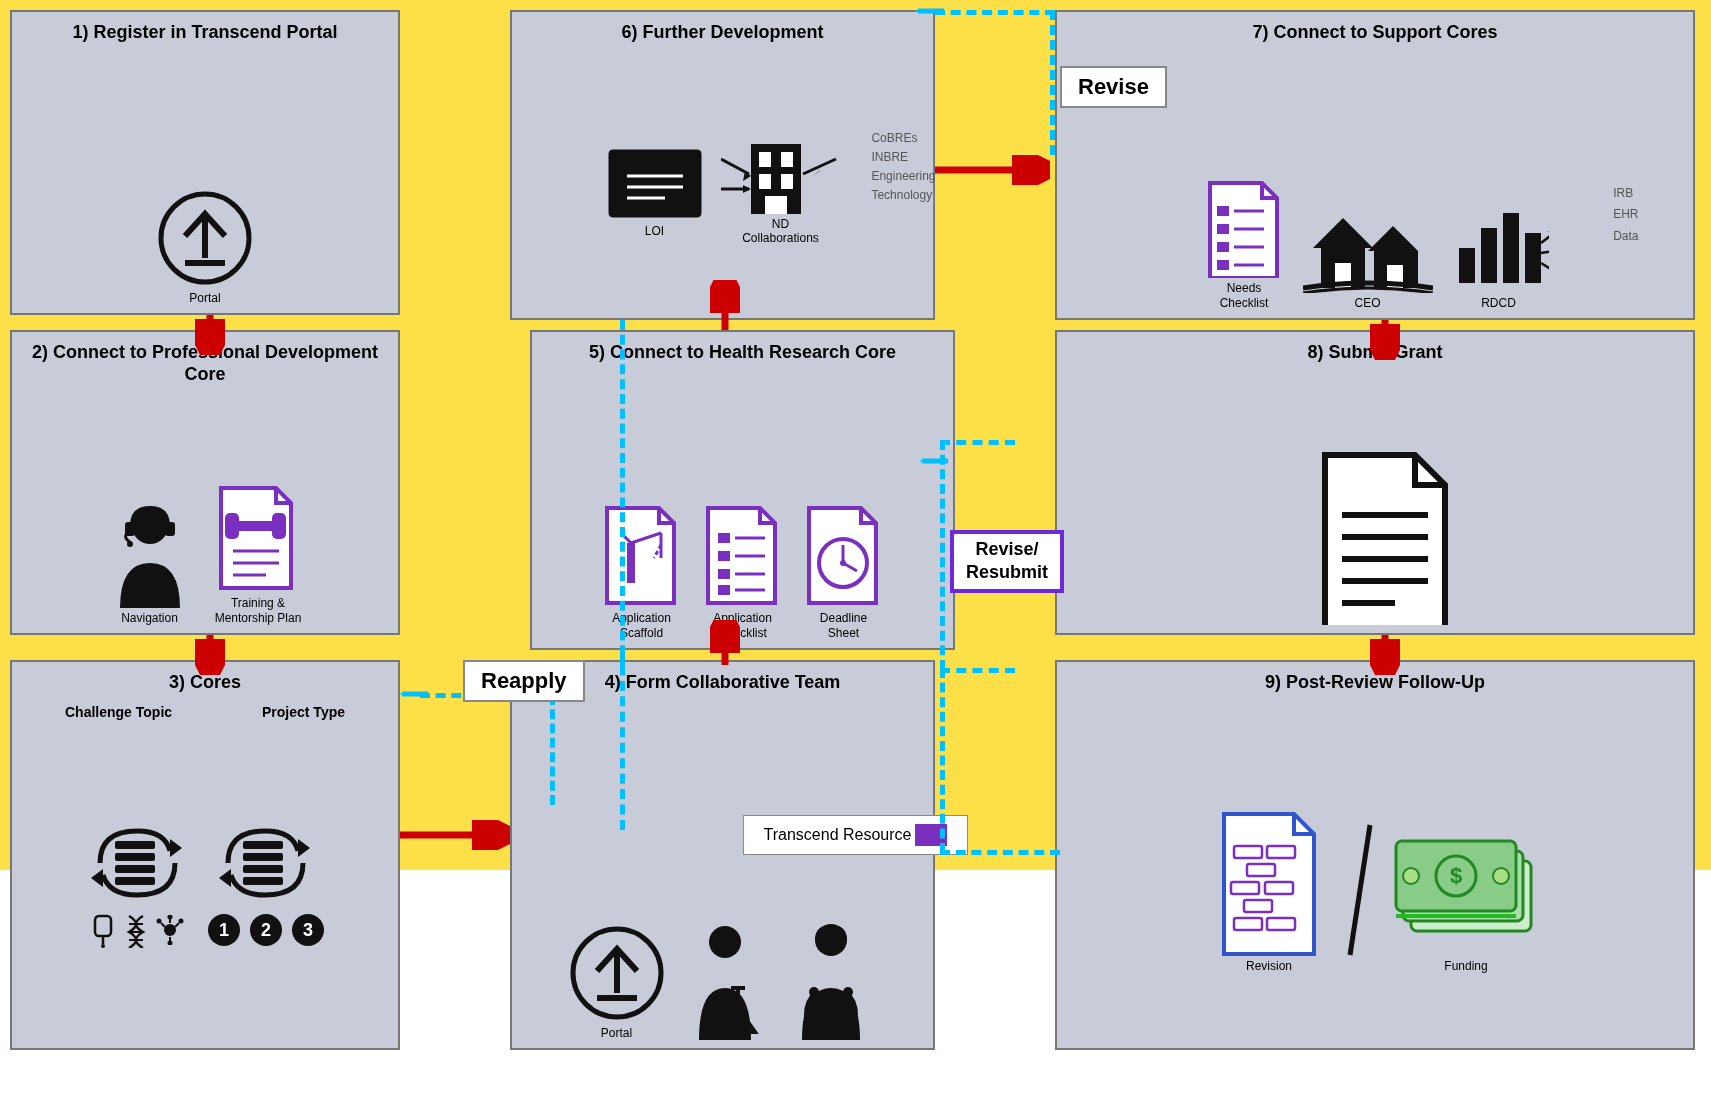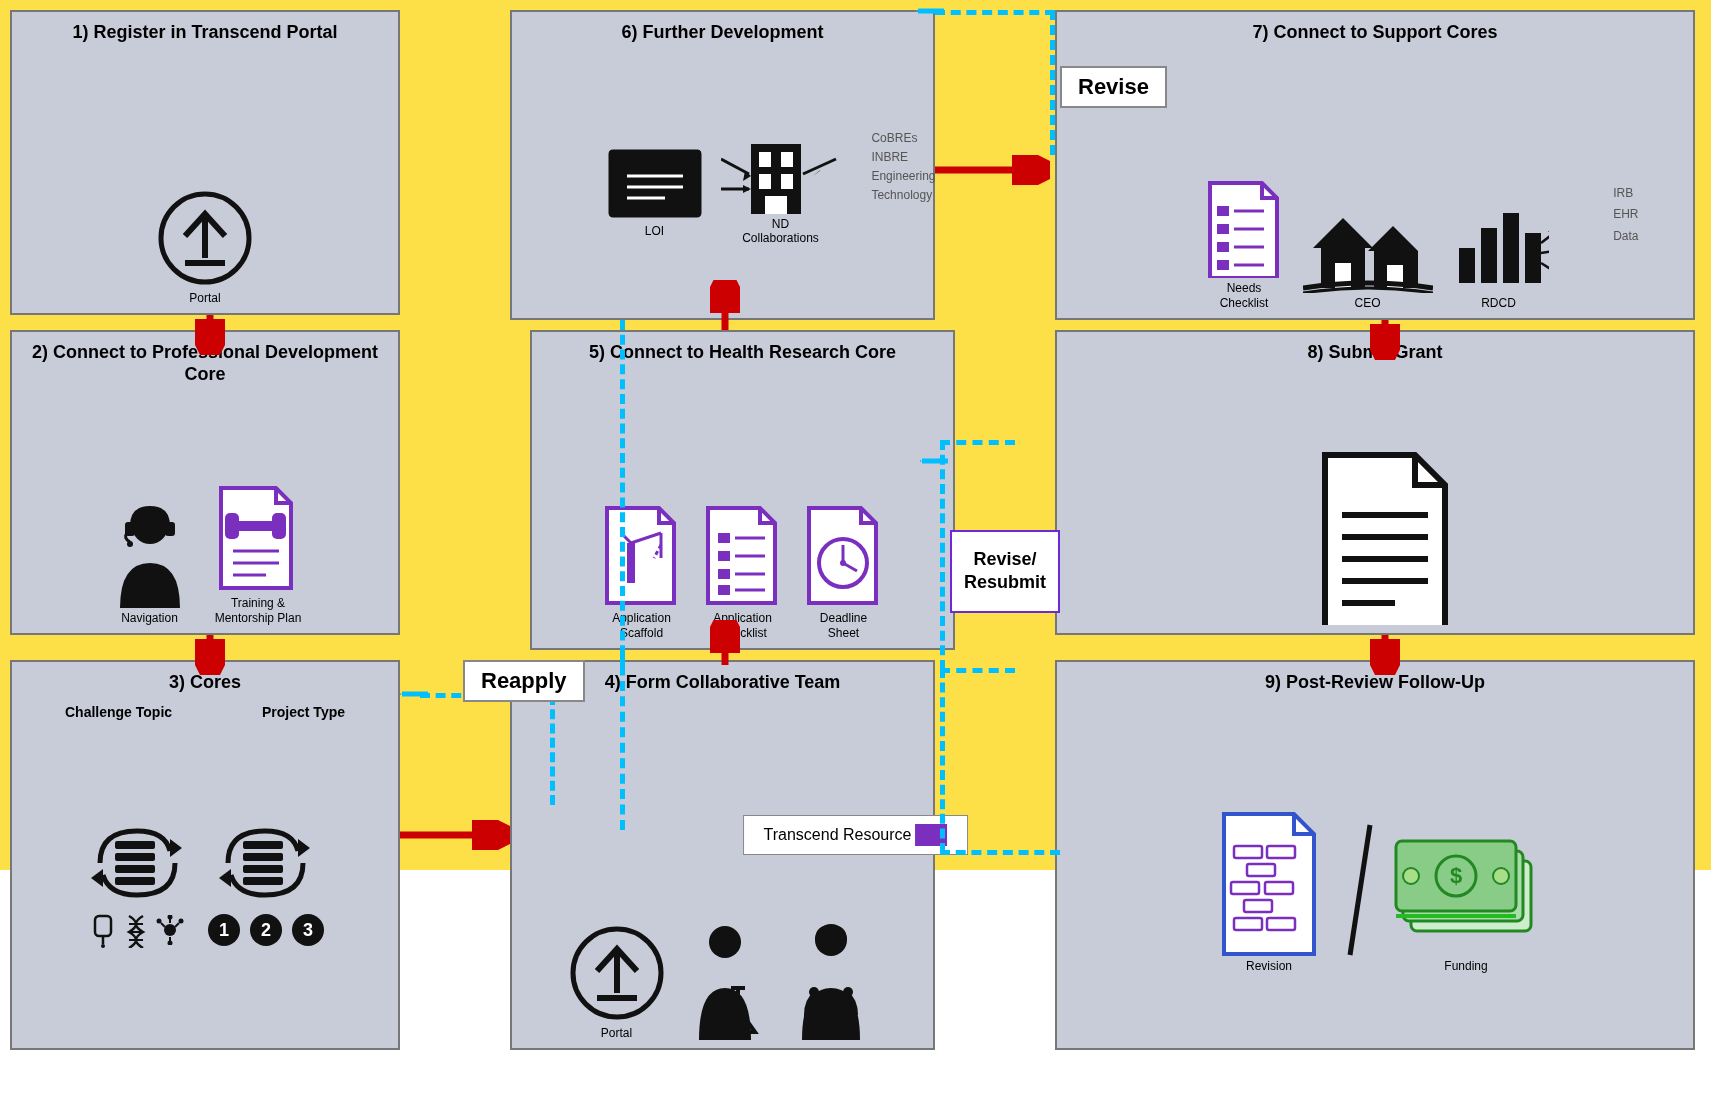--- a/index.html
+++ b/index.html
@@ -18,23 +18,23 @@
     .revise-box {
       border: 2px solid #888;
       background: #fff;
       padding: 6px 16px;
       font-size: 20px;
       font-weight: bold;
       white-space: nowrap;
     }
 
     .revise-resubmit-box {
-      border: 2px solid #6d28d9;
+      border: 4px solid #6d28d9;
       background: #fff;
-      padding: 16px 12px;
+      padding: 4px 12px;
       font-size: 18px;
       font-weight: bold;
       text-align: center;
       white-space: nowrap;
     }
 
     
     .legend {
       display: flex;
       align-items: center;

